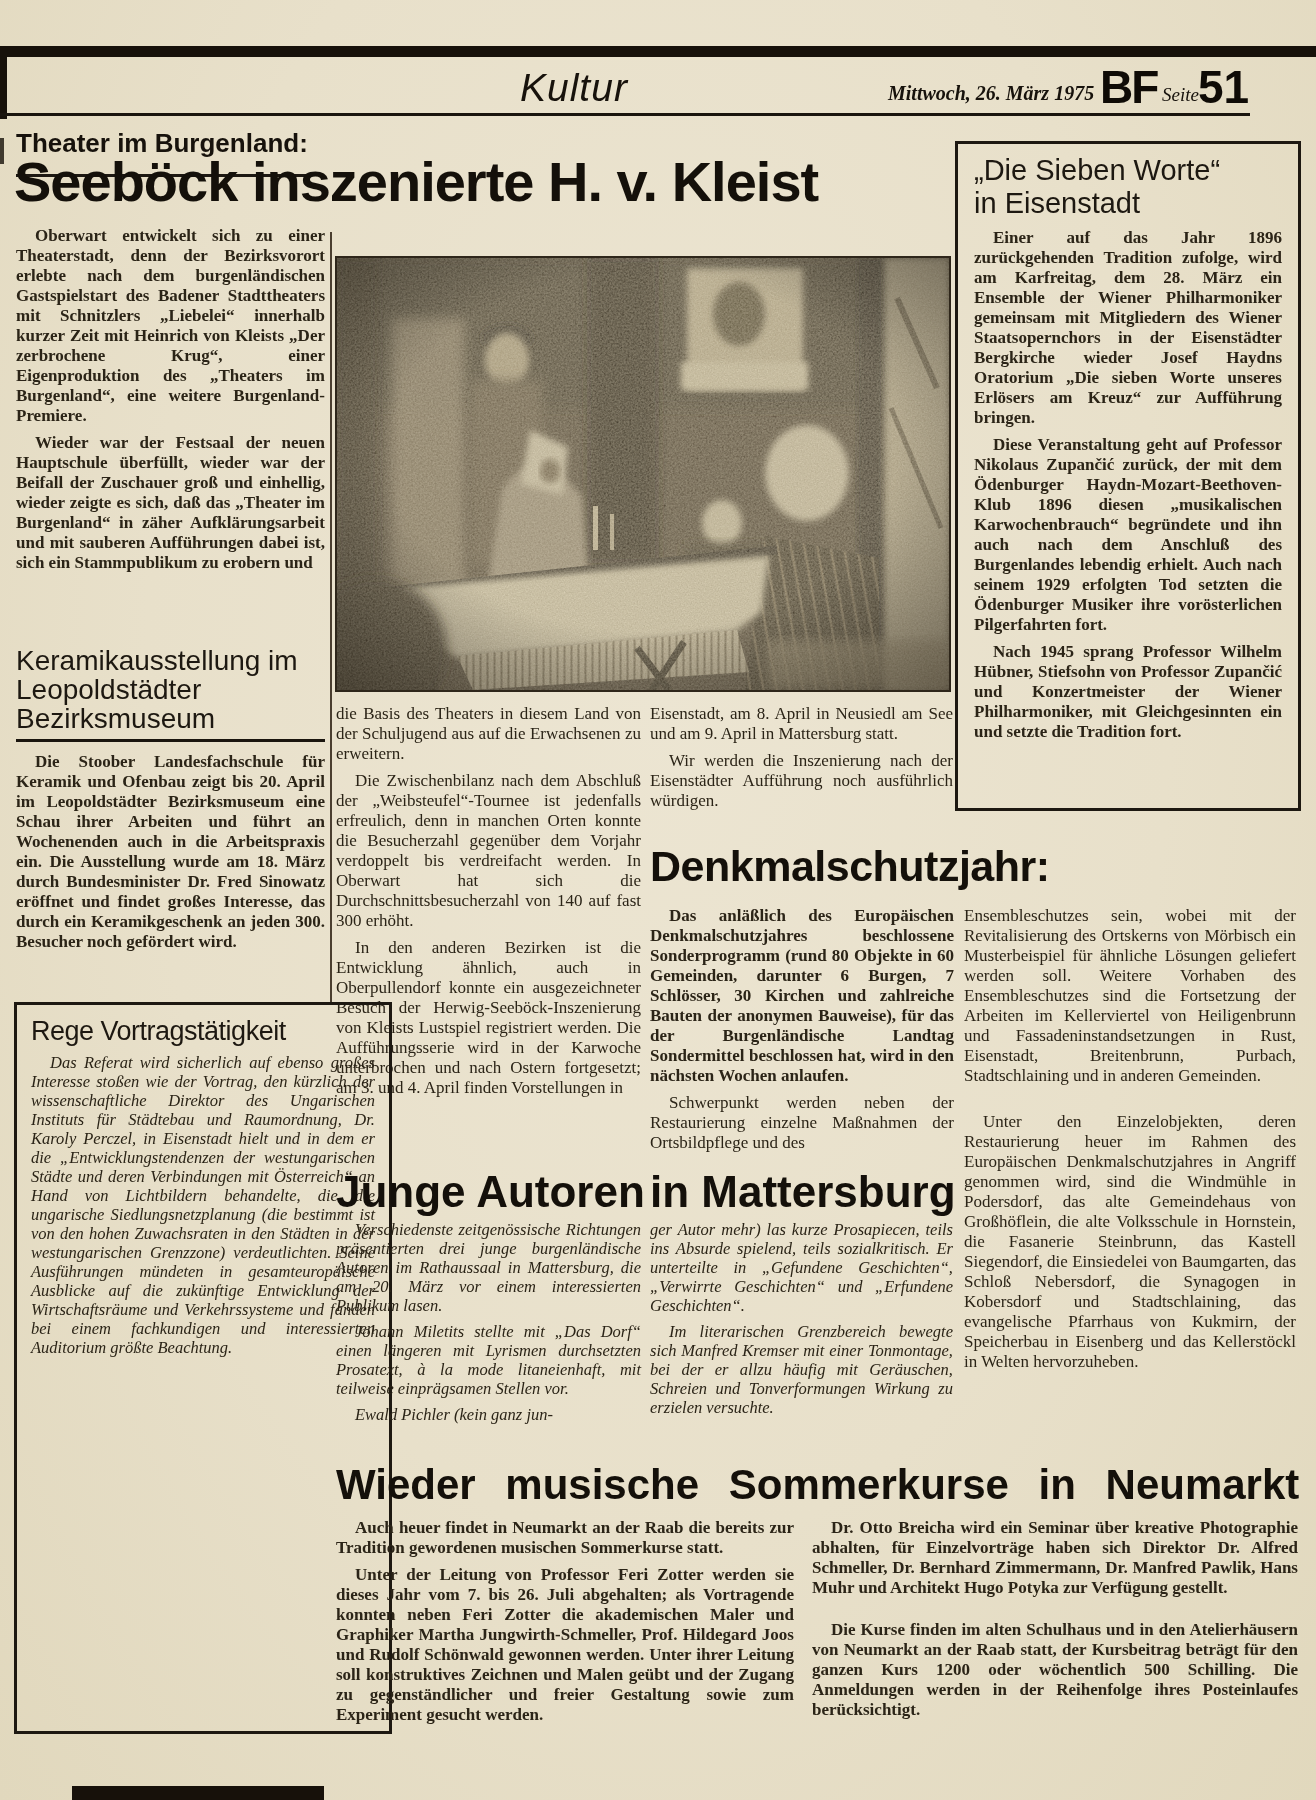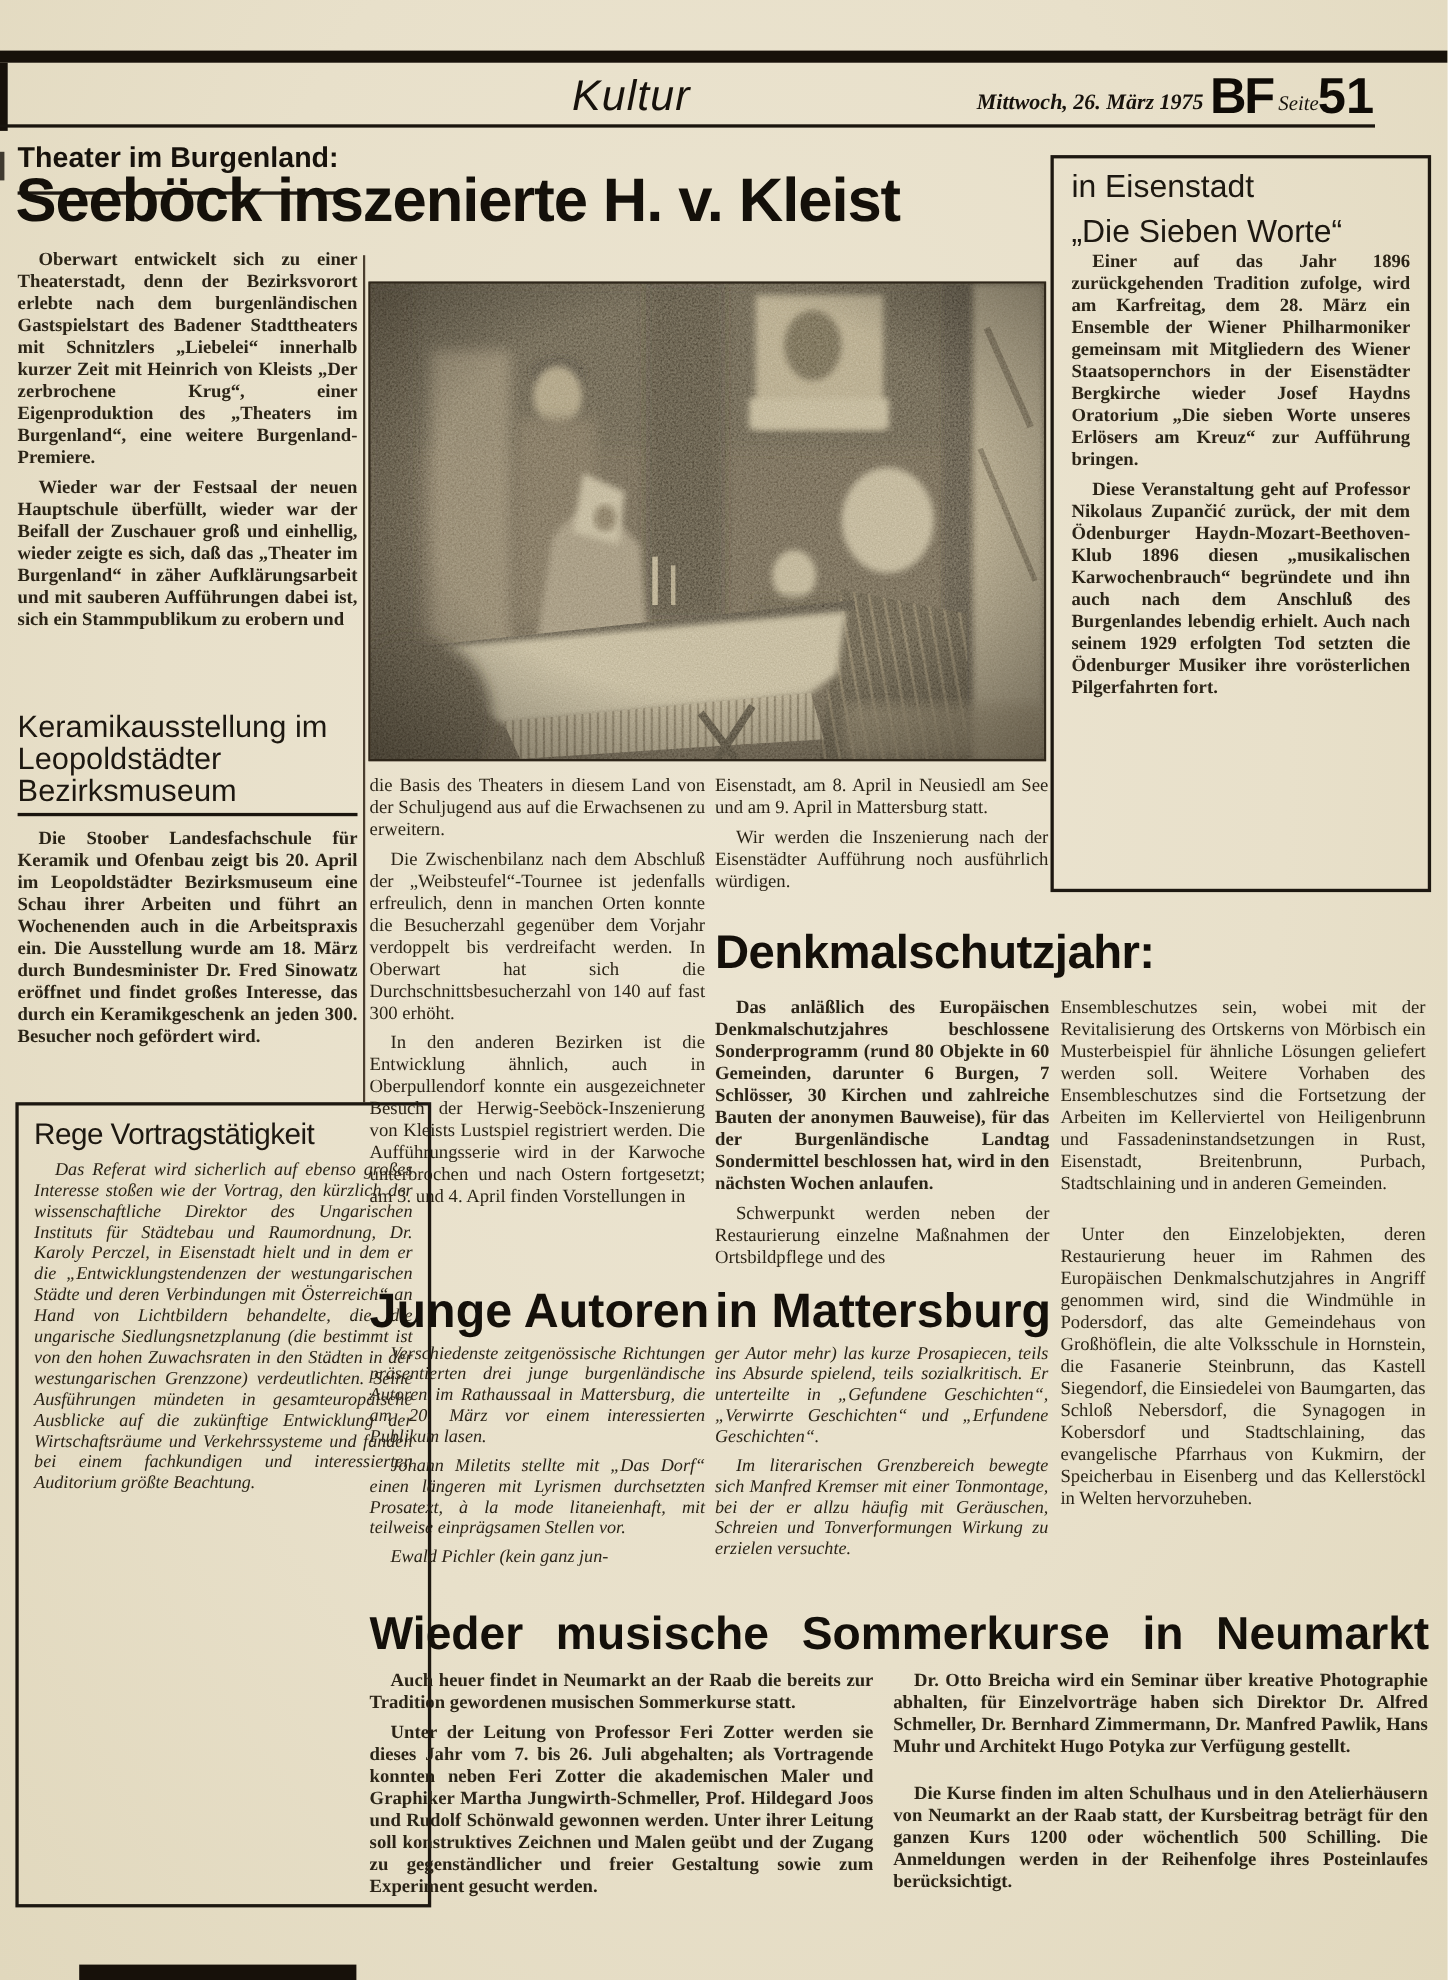--- a/index.html
+++ b/index.html
@@ -120,25 +120,26 @@
   <p>die Basis des Theaters in diesem Land von der Schuljugend aus auf die Erwachsenen zu erweitern.</p>
   <p class="ind">Die Zwischenbilanz nach dem Abschluß der „Weibsteufel“-Tournee ist jedenfalls erfreulich, denn in manchen Orten konnte die Besucherzahl gegenüber dem Vorjahr verdoppelt bis verdreifacht werden. In Oberwart hat sich die Durchschnittsbesucherzahl von 140 auf fast 300 erhöht.</p>
   <p class="ind">In den anderen Bezirken ist die Entwicklung ähnlich, auch in Oberpullendorf konnte ein ausgezeichneter Besuch der Herwig-Seeböck-Inszenierung von Kleists Lustspiel registriert werden. Die Aufführungsserie wird in der Karwoche unterbrochen und nach Ostern fortgesetzt; am 3. und 4. April finden Vorstellungen in</p>
 </div>
 <div class="abs col" style="left:650px;top:704px;width:303px;">
   <p>Eisenstadt, am 8. April in Neusiedl am See und am 9. April in Mattersburg statt.</p>
   <p class="ind">Wir werden die Inszenierung nach der Eisenstädter Aufführung noch ausführlich würdigen.</p>
 </div>
 
 <div class="abs boxed" style="left:955px;top:141px;width:346px;height:670px;padding:10px 16px;background:transparent;">
+  <div class="lighthead" style="font-size:29px;line-height:33px;">„Die Sieben Worte“</div>
   <div class="lighthead" style="font-size:29px;line-height:33px;margin-bottom:8px;">in Eisenstadt</div>
-  <div class="lighthead" style="font-size:29px;line-height:33px;">„Die Sieben Worte“</div>
   <div class="col">
     <p class="b ind">Einer auf das Jahr 1896 zurückgehenden Tradition zufolge, wird am Karfreitag, dem 28. März ein Ensemble der Wiener Philharmoniker gemeinsam mit Mitgliedern des Wiener Staatsopernchors in der Eisenstädter Bergkirche wieder Josef Haydns Oratorium „Die sieben Worte unseres Erlösers am Kreuz“ zur Aufführung bringen.</p>
     <p class="b ind">Diese Veranstaltung geht auf Professor Nikolaus Zupančić zurück, der mit dem Ödenburger Haydn-Mozart-Beethoven-Klub 1896 diesen „musikalischen Karwochenbrauch“ begründete und ihn auch nach dem Anschluß des Burgenlandes lebendig erhielt. Auch nach seinem 1929 erfolgten Tod setzten die Ödenburger Musiker ihre vorösterlichen Pilgerfahrten fort.</p>
+    <p class="b ind">Nach 1945 sprang Professor Wilhelm Hübner, Stiefsohn von Professor Zupančić und Konzertmeister der Wiener Philharmoniker, mit Gleichgesinnten ein und setzte die Tradition fort.</p>
   </div>
 </div>
 
 <div class="abs" style="left:16px;top:646px;width:309px;">
   <div class="lighthead" style="font-size:28px;line-height:29px;">Keramikausstellung im</div>
   <div class="lighthead" style="font-size:28px;line-height:29px;">Leopoldstädter</div>
   <div class="lighthead" style="font-size:28px;line-height:29px;">Bezirksmuseum</div>
   <div class="rule" style="width:100%;height:3px;margin:6px 0 10px 0;"></div>
   <div class="col">
     <p class="b ind">Die Stoober Landesfachschule für Keramik und Ofenbau zeigt bis 20. April im Leopoldstädter Bezirksmuseum eine Schau ihrer Arbeiten und führt an Wochenenden auch in die Arbeitspraxis ein. Die Ausstellung wurde am 18. März durch Bundesminister Dr. Fred Sinowatz eröffnet und findet großes Interesse, das durch ein Keramikgeschenk an jeden 300. Besucher noch gefördert wird.</p>

